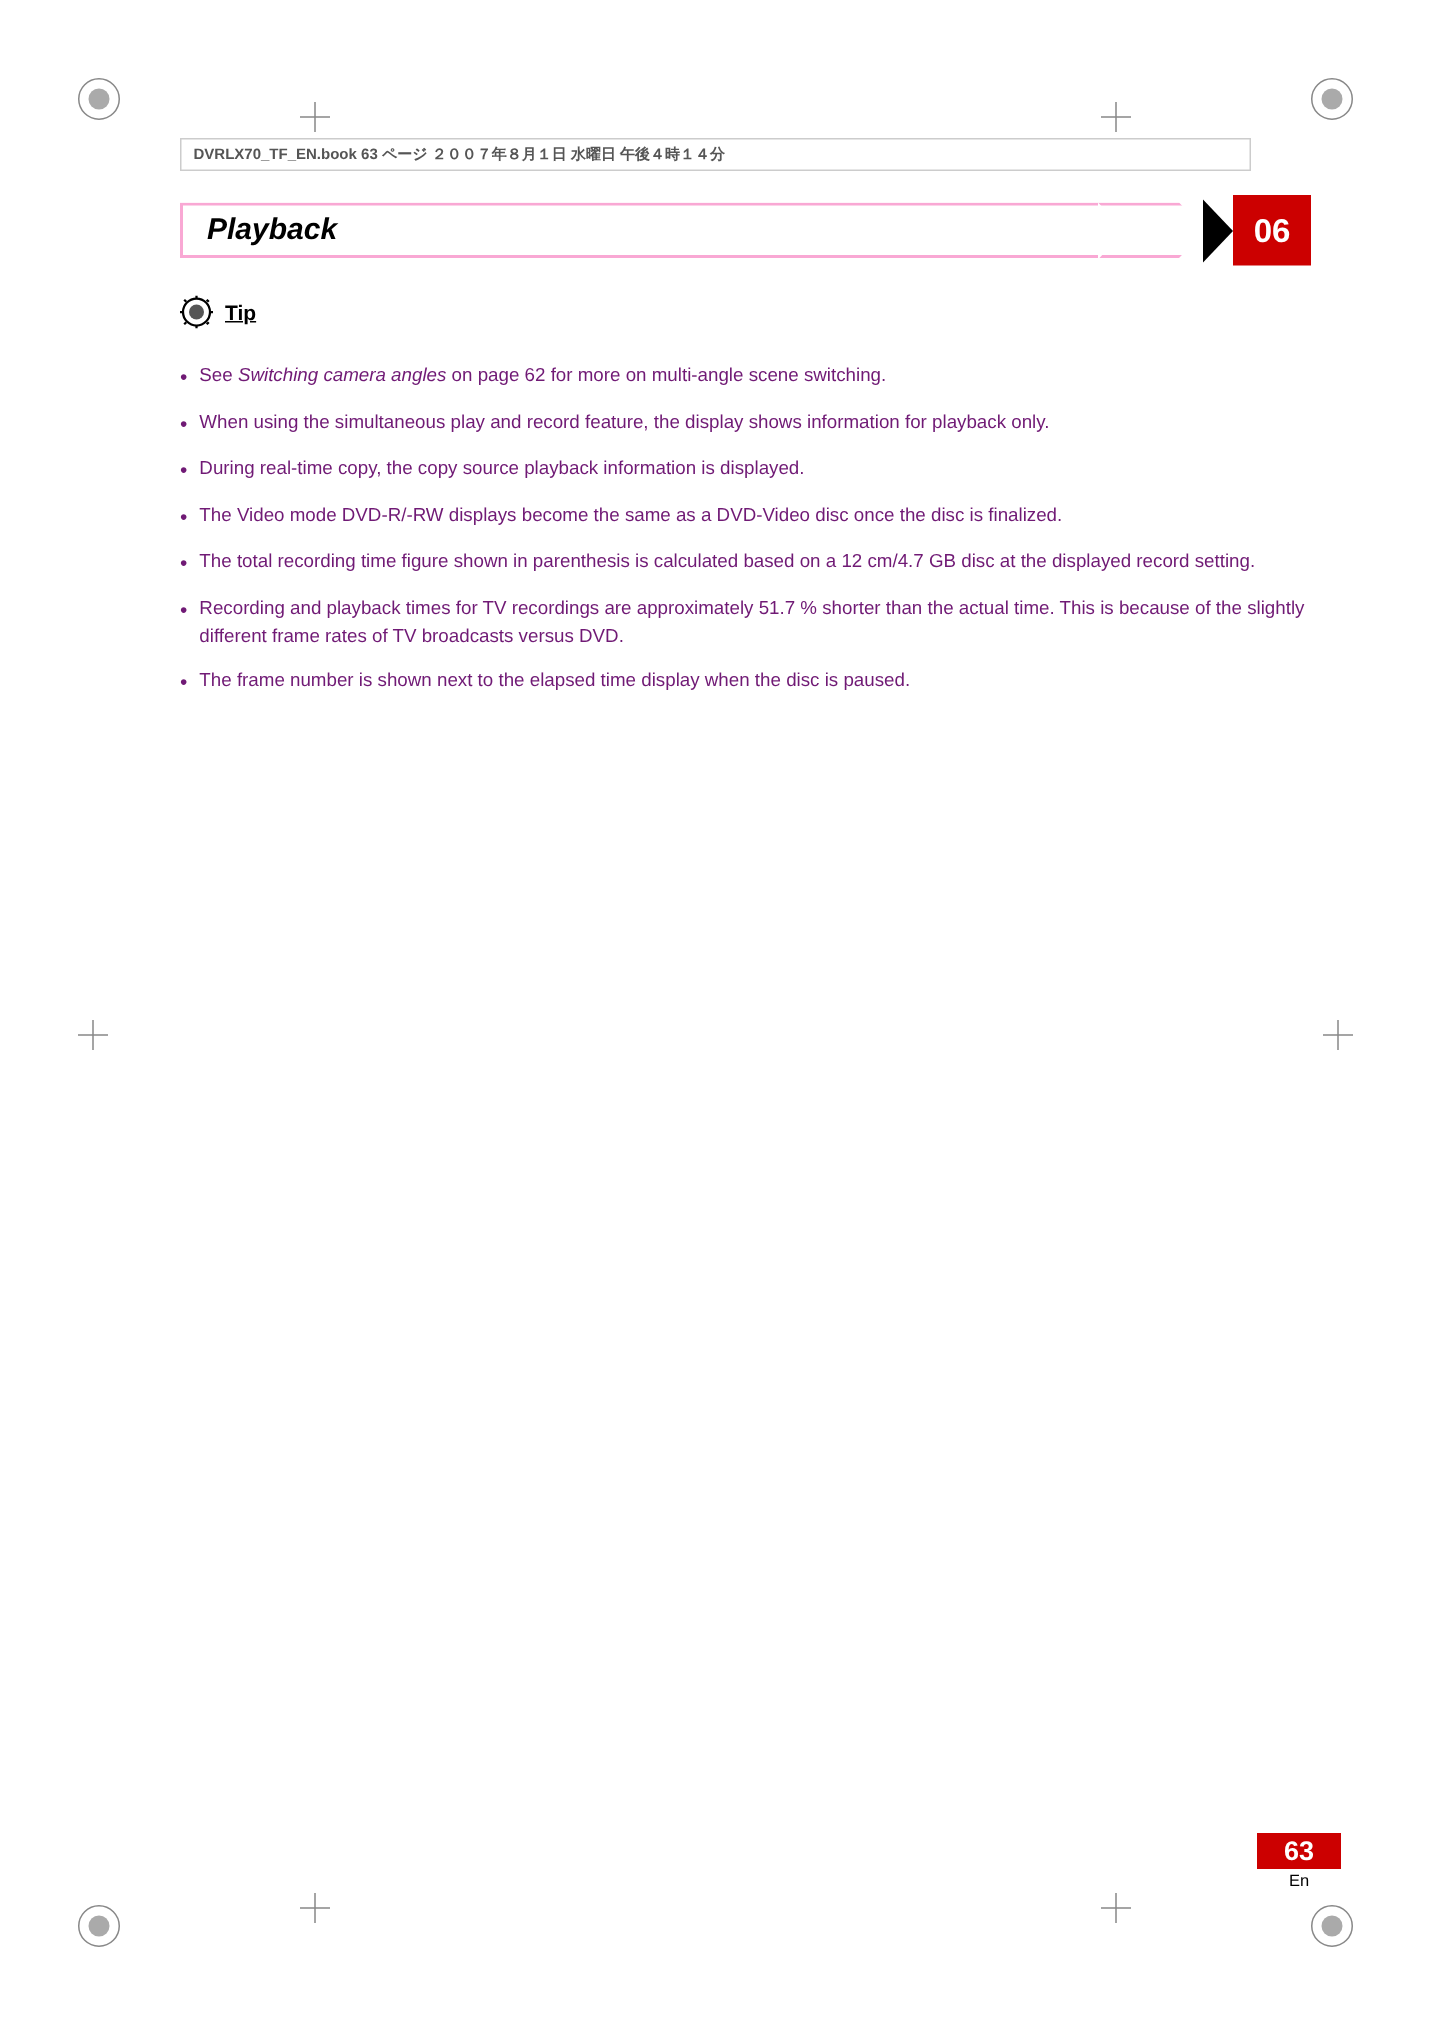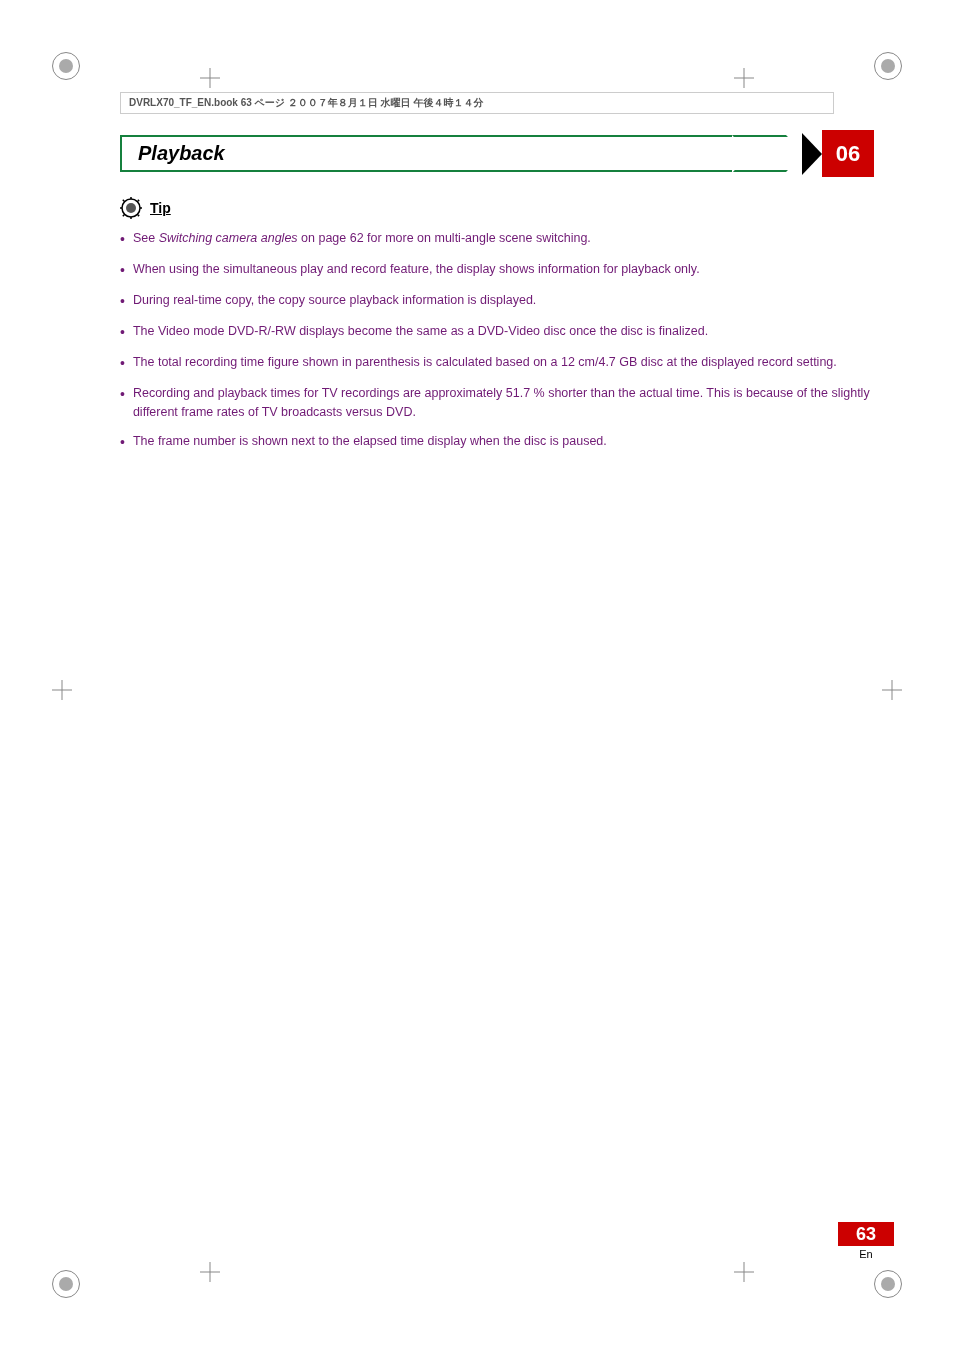--- a/index.html
+++ b/index.html
@@ -111,21 +111,21 @@
 
     
     .tip-section {
       margin-bottom: 14px;
     }
 
     .tip-header {
       display: flex;
       align-items: center;
       gap: 8px;
-      margin-bottom: 10px;
+      margin-bottom: 22px;
       font-weight: bold;
       font-size: 14px;
       text-decoration: underline;
     }
 
     .tip-icon {
       width: 22px;
       height: 22px;
       position: relative;
       display: inline-flex;
@@ -249,21 +249,21 @@
   <div class="cross-mark cross-mr"></div>
 
   <div class="file-info">
     <span>DVRLX70_TF_EN.book  63 ページ  ２００７年８月１日  水曜日  午後４時１４分</span>
   </div>
 
   <div class="content-area">
 
     <div class="header-wrapper">
       <div class="title-shape">
-        <div style="position:relative; display:flex; align-items:stretch; border: 2px solid #15803d; background:#fff; padding: 5px 30px 5px 16px; clip-path: polygon(0 0, calc(100% - 18px) 0, 100% 50%, calc(100% - 18px) 100%, 0 100%); flex:1;">
+        <div style="position:relative; display:flex; align-items:stretch; border: 2px solid #f9a8d4; background:#fff; padding: 5px 30px 5px 16px; clip-path: polygon(0 0, calc(100% - 18px) 0, 100% 50%, calc(100% - 18px) 100%, 0 100%); flex:1;">
           <span style="font-size:20px; font-weight:bold; font-style:italic;">Playback</span>
         </div>
         <div style="width:0; height:0; border-style:solid; border-width:21px 0 21px 20px; border-color:transparent transparent transparent #000; position:relative; z-index:2; margin-left:-2px;"></div>
         <div style="width:0; height:0; border-style:solid; border-width:19px 0 19px 18px; border-color:transparent transparent transparent #fff; position:absolute; right:72px; top:50%; transform:translateY(-50%); z-index:3;"></div>
       </div>
       <div class="num-badge">
         <span>06</span>
       </div>
     </div>
 

